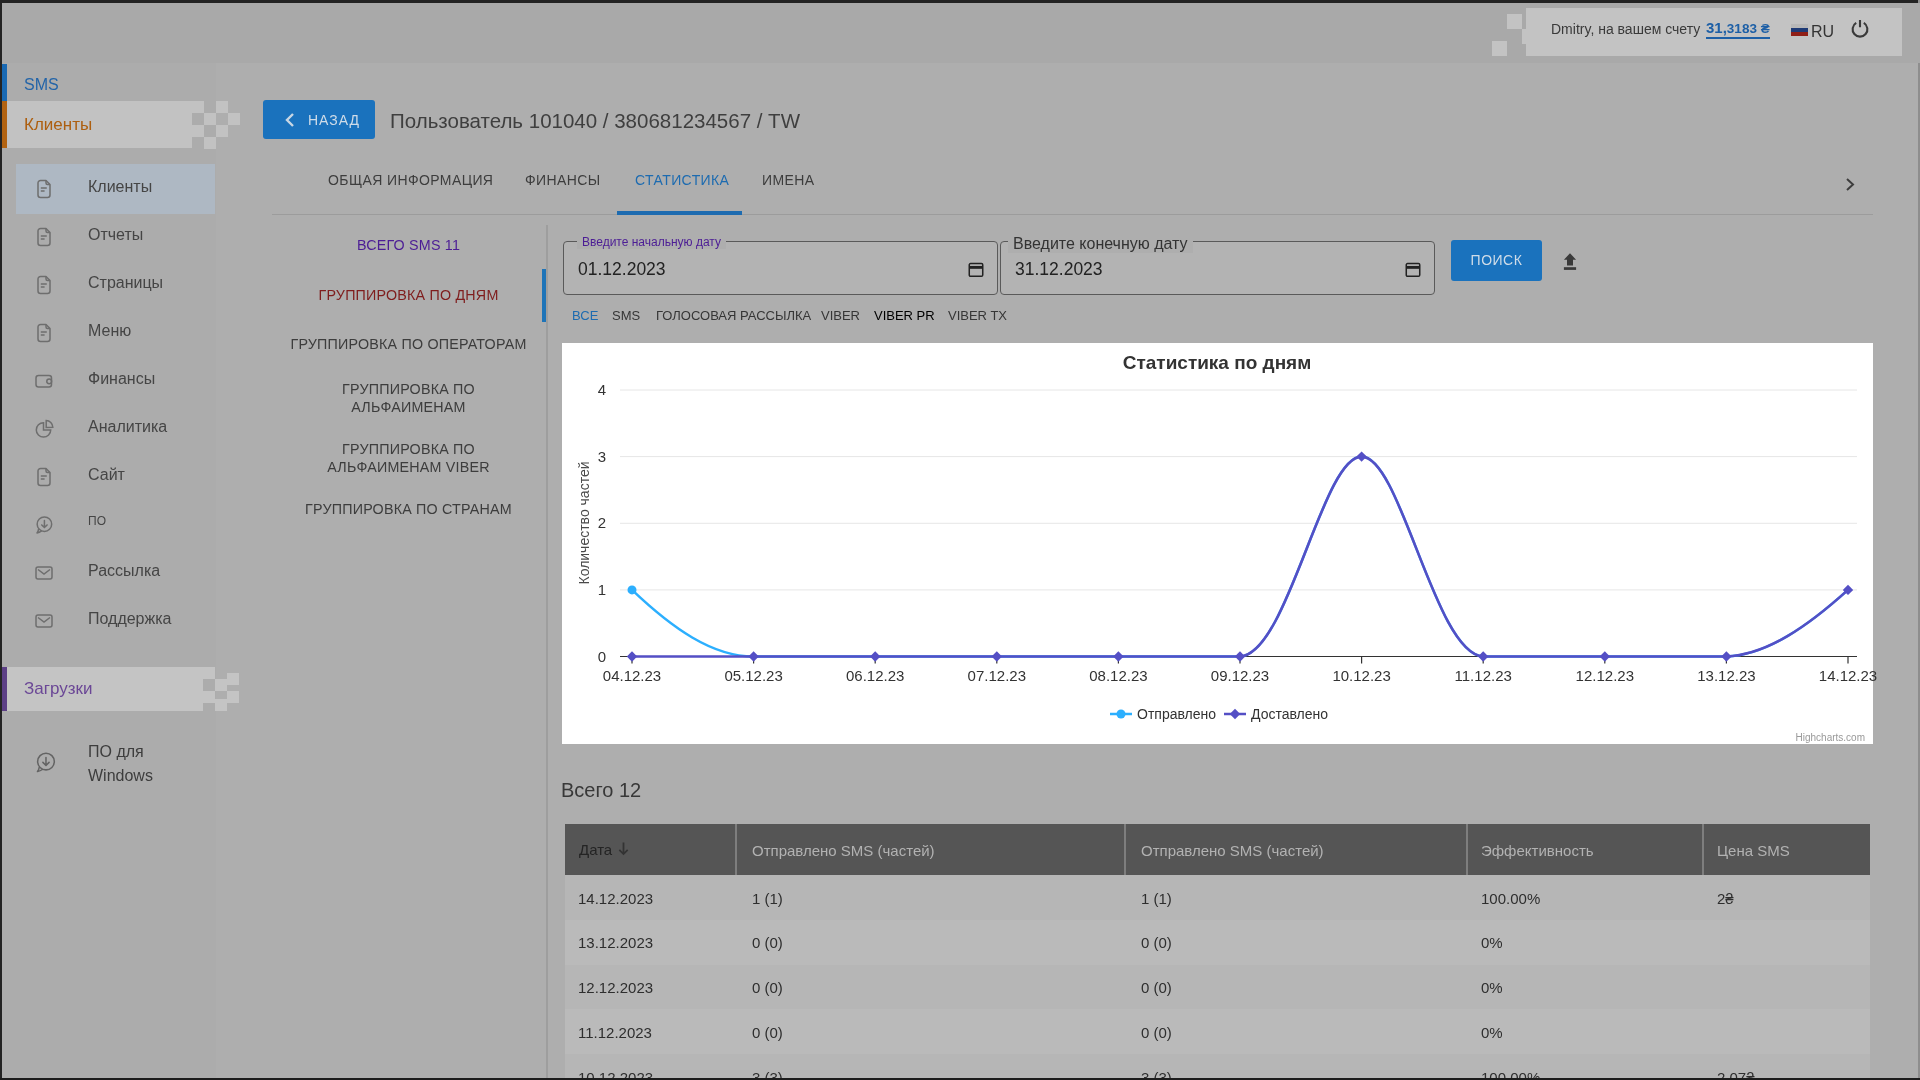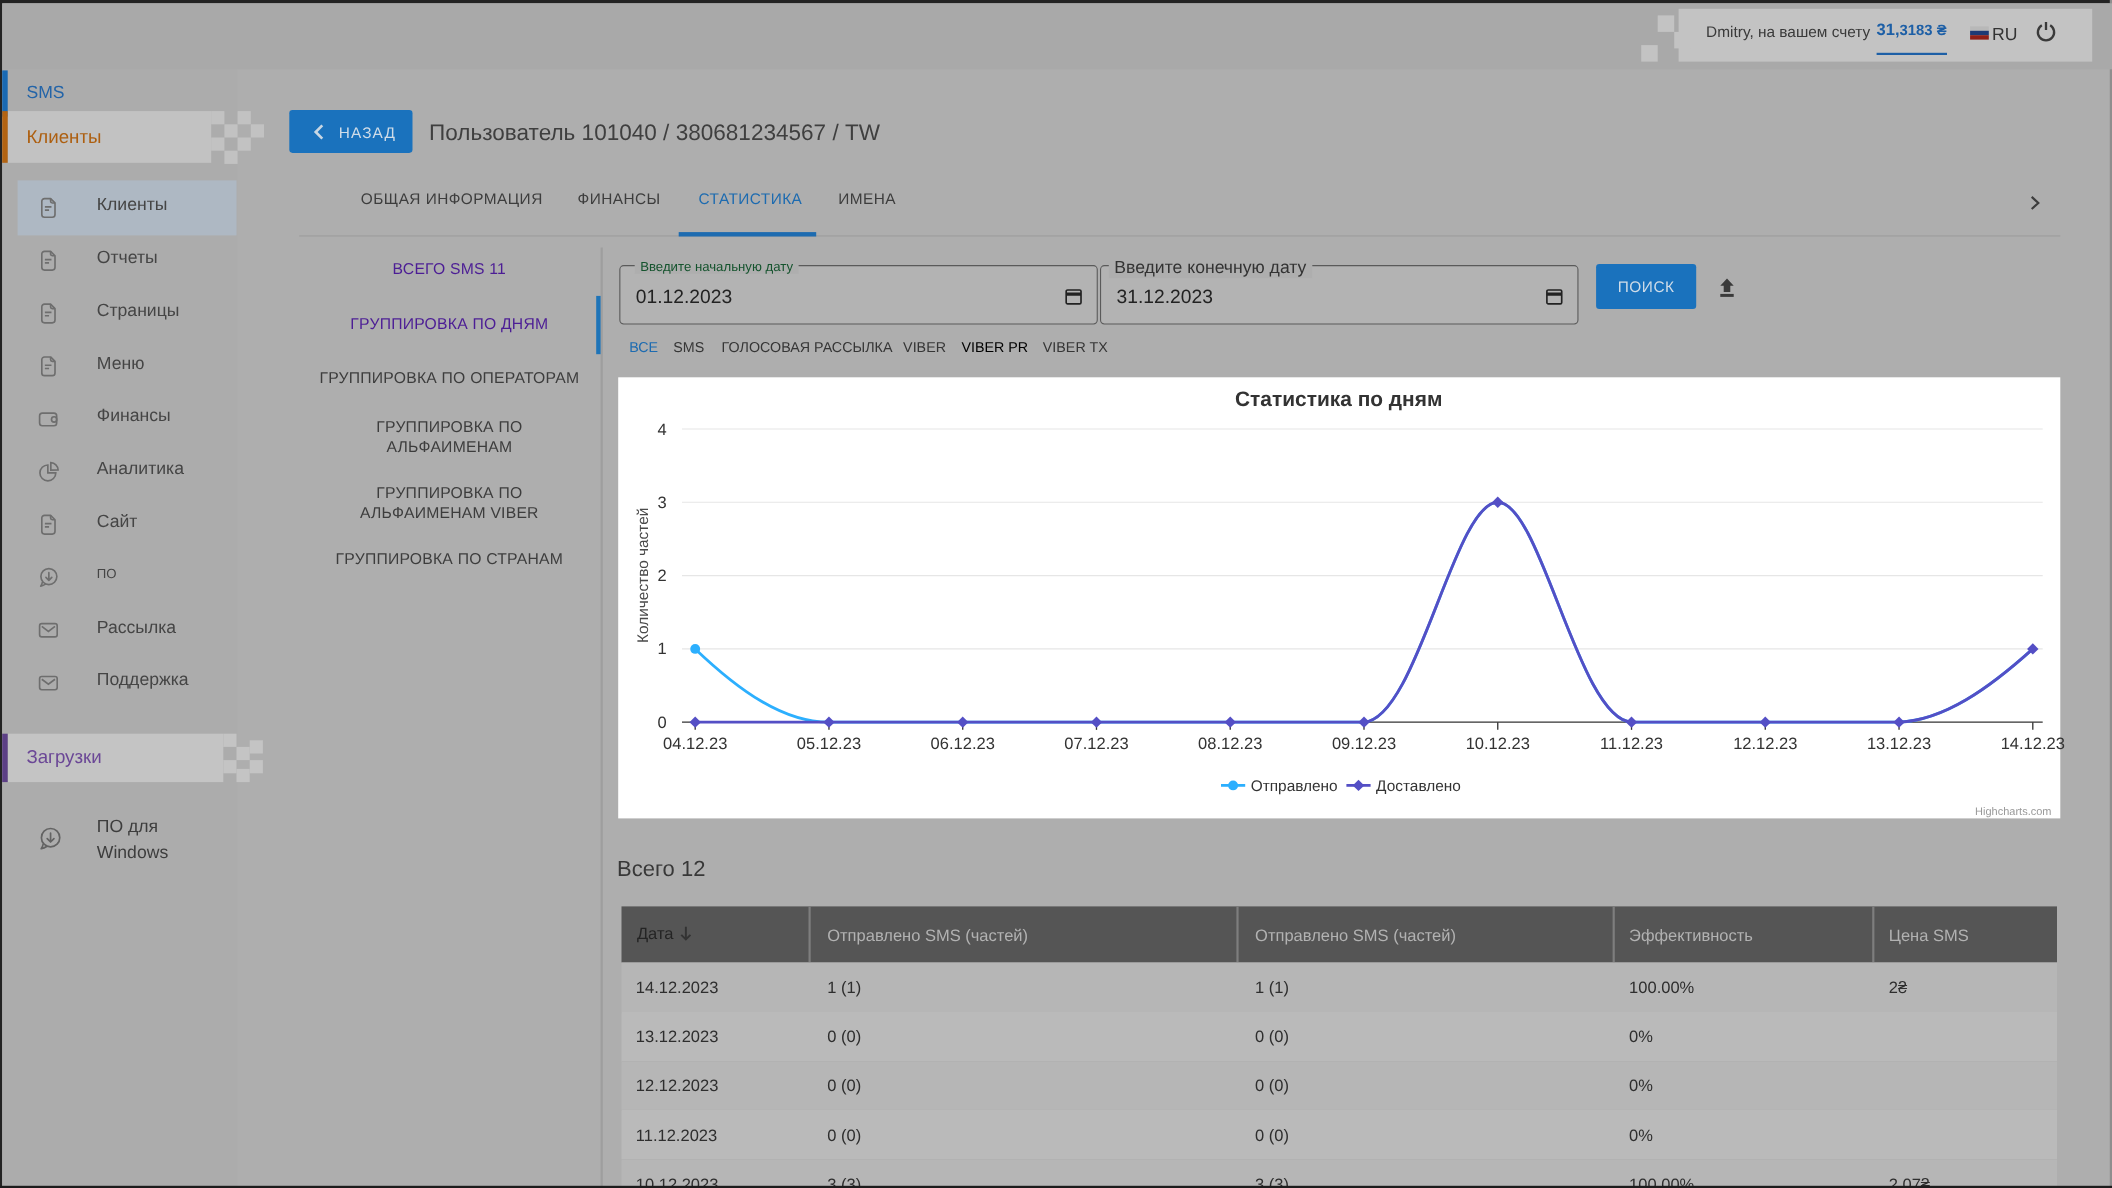--- a/index.html
+++ b/index.html
@@ -112,21 +112,21 @@
   </div>
   <div class="abs" style="left:88px;top:740px;font-size:16px;color:#3d3d3d;line-height:24px">ПО для<br>Windows</div>
 </div>
 
 <div id="content">
 
   <div class="ck" style="left:1507px;top:14px;width:15px;height:15px;background:#c3c3c3"></div>
   <div class="ck" style="left:1522px;top:29px;width:15px;height:15px;background:#c3c3c3"></div>
   <div class="ck" style="left:1492px;top:41px;width:15px;height:15px;background:#c3c3c3"></div>
   <div class="abs" style="left:1551px;top:21px;font-size:14px;color:#3a3a3a">Dmitry, на вашем счету</div>
-  <div class="abs" style="left:1706px;top:20px;font-size:15px;font-weight:bold;color:#1d5fa6;border-bottom:2px solid #1d5fa6;padding-bottom:13px;line-height:15px">31,<span style="font-size:13.5px">3183 ₴</span></div>
+  <div class="abs" style="left:1706px;top:20px;font-size:15px;font-weight:bold;color:#1d5fa6;border-bottom:2px solid #1d5fa6;padding-bottom:1px;line-height:15px">31,<span style="font-size:13.5px">3183 ₴</span></div>
   <div class="abs" style="left:1791px;top:24px;width:17px;height:12px;background:#b8b8b8"></div>
   <div class="abs" style="left:1791px;top:28px;width:17px;height:4px;background:#1e3a75"></div>
   <div class="abs" style="left:1791px;top:32px;width:17px;height:4px;background:#8f1f17"></div>
   <div class="abs" style="left:1811px;top:23px;font-size:16px;color:#333">RU</div>
   <div class="abs" style="left:1849px;top:18px">
     <svg width="22" height="22" viewBox="0 0 25 25" fill="none" stroke="#3a3a3a" stroke-width="2.4">
       <path d="M8.2 5.6a8.4 8.4 0 1 0 8.6 0"></path>
         <path d="M12.5 2.3v8.2"></path>
     </svg>
   </div>
@@ -143,31 +143,31 @@
   <div class="abs" style="left:635px;top:172px;font-size:14px;letter-spacing:0.4px;color:#1d6bb0">СТАТИСТИКА</div>
   <div class="abs" style="left:762px;top:172px;font-size:14px;letter-spacing:0.4px;color:#3d3d3d">ИМЕНА</div>
   <svg class="abs" style="left:1845px;top:177px" width="10" height="15" viewBox="0 0 10 15" fill="none" stroke="#3d3d3d" stroke-width="2">
       <path d="M2 2l6 5.5L2 13"></path>
     </svg>
   <div class="abs" style="left:272px;top:214px;width:1601px;height:1px;background:#9c9c9c"></div>
   <div class="abs" style="left:617px;top:211px;width:125px;height:4px;background:#1d6bb0"></div>
 
   <div class="abs" style="left:272px;top:225px;width:273px;text-align:center;font-size:14.3px;letter-spacing:0.2px">
     <div style="position:absolute;top:12px;width:100%;color:#4c1d95">ВСЕГО SMS 11</div>
-    <div style="position:absolute;top:62px;width:100%;color:#4c1d95">ГРУППИРОВКА ПО ДНЯМ</div>
+    <div style="position:absolute;top:62px;width:100%;color:#7f1d1d">ГРУППИРОВКА ПО ДНЯМ</div>
     <div style="position:absolute;top:111px;width:100%;color:#3d3d3d">ГРУППИРОВКА ПО ОПЕРАТОРАМ</div>
     <div style="position:absolute;top:155px;width:100%;color:#3d3d3d;line-height:18px">ГРУППИРОВКА ПО<br>АЛЬФАИМЕНАМ</div>
     <div style="position:absolute;top:215px;width:100%;color:#3d3d3d;line-height:18px">ГРУППИРОВКА ПО<br>АЛЬФАИМЕНАМ VIBER</div>
     <div style="position:absolute;top:276px;width:100%;color:#3d3d3d">ГРУППИРОВКА ПО СТРАНАМ</div>
   </div>
   <div class="abs" style="left:546px;top:225px;width:1.5px;height:855px;background:#9e9e9e"></div>
   <div class="abs" style="left:542px;top:269px;width:4px;height:53px;background:#1e74b8"></div>
 
   <div class="abs" style="left:563px;top:241px;width:433px;height:52px;border:1px solid #5a5a5a;border-radius:4px;background:#b3b3b3"></div>
-  <div class="abs" style="left:577px;top:235px;font-size:12px;color:#14532d;background:#aeaeae;padding:0 5px">Введите начальную дату</div>
+  <div class="abs" style="left:577px;top:235px;font-size:12px;color:#4c1d95;background:#aeaeae;padding:0 5px">Введите начальную дату</div>
   <div class="abs" style="left:578px;top:259px;font-size:17.5px;color:#222">01.12.2023</div>
   <svg class="abs" style="left:968px;top:261px" width="16" height="17" viewBox="0 0 19 20" fill="none" stroke="#222" stroke-width="1.8">
       <rect x="1.5" y="3" width="16" height="15" rx="1.5"></rect>
       <path d="M1.5 7.5h16" stroke-width="3.4"></path>
     </svg>
   <div class="abs" style="left:1000px;top:241px;width:433px;height:52px;border:1px solid #5a5a5a;border-radius:4px;background:#b3b3b3"></div>
   <div class="abs" style="left:1008px;top:235px;font-size:16px;color:#333;background:#aeaeae;padding:0 5px">Введите конечную дату</div>
   <div class="abs" style="left:1015px;top:259px;font-size:17.5px;color:#222">31.12.2023</div>
   <svg class="abs" style="left:1405px;top:261px" width="16" height="17" viewBox="0 0 19 20" fill="none" stroke="#222" stroke-width="1.8">
       <rect x="1.5" y="3" width="16" height="15" rx="1.5"></rect>

